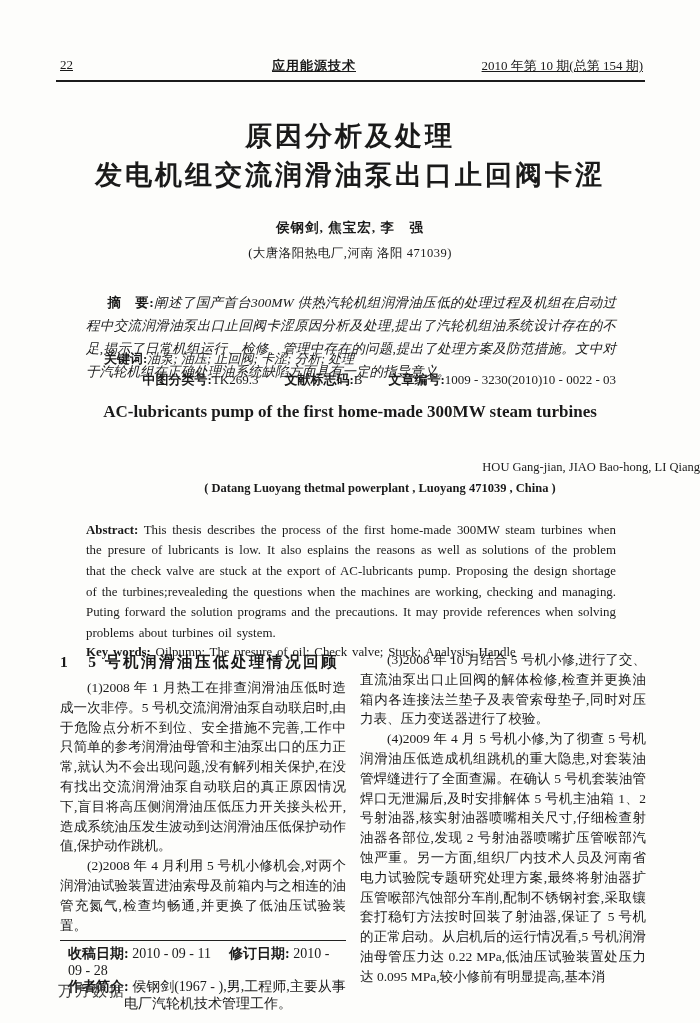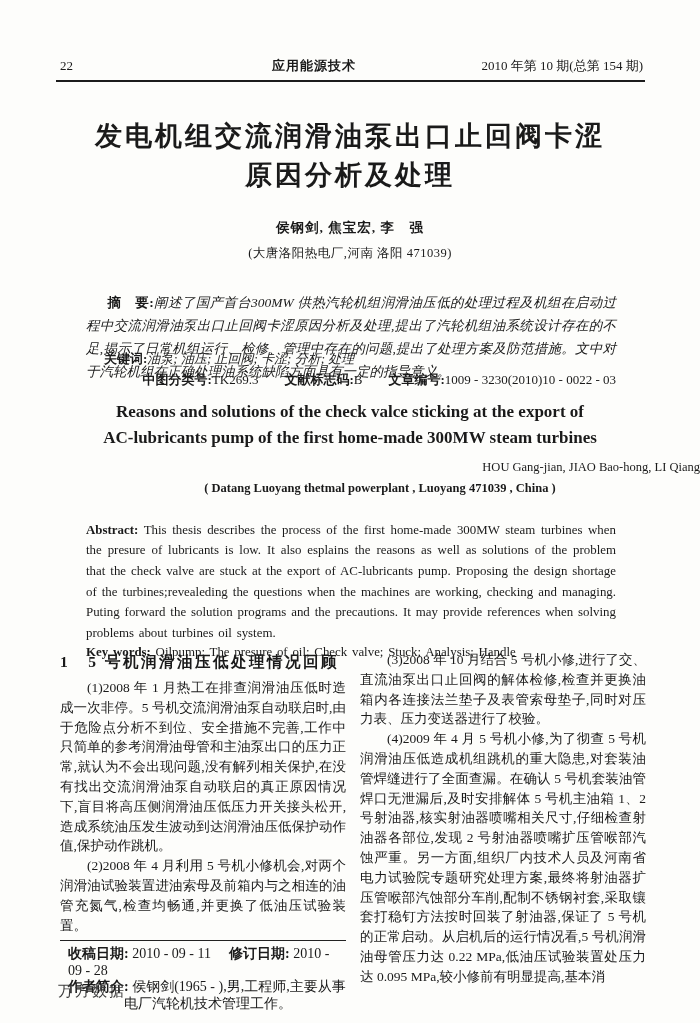--- a/index.html
+++ b/index.html
@@ -12,22 +12,23 @@
   .page {
     position:relative;
     width:700px; height:1023px;
     margin:0 auto;
     background:#fdfdfb;
     overflow:hidden;
   }
   
   .header {
     position:absolute; top:57px; left:60px; right:57px;
-    display:flex; align-items:center;
+    display:flex; align-items:flex-start;
     font-size:13px;
+    text-decoration:underline;
   }
   .header-left  { width:130px; text-align:left; font-family:"Liberation Serif",serif; }
   .header-center{ flex:1; text-align:center; letter-spacing:1px; font-weight:600; }
   .header-right { width:205px; text-align:right; }
   .header-rule {
     position:absolute; top:80px; left:56px; width:589px;
     border-top:2.5px solid #1c1c1c;
   }
   
   .title-cn {
@@ -122,54 +123,53 @@
 <div class="page">
 
   <div class="header">
     <span class="header-left">22</span>
     <span class="header-center">应用能源技术</span>
     <span class="header-right">2010 年第 10 期(总第 154 期)</span>
   </div>
   <div class="header-rule"></div>
 
   <div class="title-cn">
+    <div>原因分析及处理</div>
     <div>发电机组交流润滑油泵出口止回阀卡涩</div>
-    <div>原因分析及处理</div>
   </div>
 
   <div class="authors-cn">侯钢剑, 焦宝宏, 李　强</div>
   <div class="affil-cn">(大唐洛阳热电厂,河南 洛阳 471039)</div>
 
   <p class="abstract-cn"><span class="lbl">摘　要:</span><span>阐述了国产首台300MW 供热汽轮机组润滑油压低的处理过程及机组在启动过程中交流润滑油泵出口止回阀卡涩原因分析及处理,提出了汽轮机组油系统设计存在的不足,揭示了日常机组运行、检修、管理中存在的问题,提出了处理方案及防范措施。文中对于汽轮机组在正确处理油系统缺陷方面具有一定的指导意义。</span></p>
 
   <div class="keywords-cn"><span class="lbl">关键词:</span><span class="kw">油泵; 油压; 止回阀; 卡涩; 分析; 处理</span></div>
 
   <div class="clc-line"><span class="lbl">中图分类号:</span><span>TK269.3</span><span class="gap"></span><span class="lbl">文献标志码:</span><span>B</span><span class="gap"></span><span class="lbl">文章编号:</span><span>1009 - 3230(2010)10 - 0022 - 03</span></div>
 
   <div class="title-en">
-    <div>Reasons and solutions of the check valce sticking at the export of</div>
     <div>AC-lubricants pump of the first home-made 300MW steam turbines</div>
   </div>
 
   <div class="authors-en">HOU Gang-jian,  JIAO Bao-hong,  LI Qiang</div>
   <div class="affil-en">( Datang Luoyang thetmal powerplant , Luoyang 471039 , China )</div>
 
   <p class="abstract-en"><span class="lbl">Abstract:</span><span> This thesis describes the process of the first home-made 300MW steam turbines when the presure of lubricants is low. It also esplains the reasons as well as solutions of the problem that the check valve are stuck at the export of AC-lubricants pump. Proposing the design shortage of the turbines;revealeding the questions when the machines are working, checking and managing. Puting forward the solution programs and the precautions. It may provide references when solving problems about turbines oil system.</span></p>
 
   <p class="keywords-en"><span class="lbl">Key words:</span><span> Oilpump; The presure of oil; Check valve; Stuck; Analysis; Handle</span></p>
 
   <div class="columns">
     <div class="col">
       <h2 class="section-heading">1　5 号机润滑油压低处理情况回顾</h2>
       <p class="body-para">(1)2008 年 1 月热工在排查润滑油压低时造成一次非停。5 号机交流润滑油泵自动联启时,由于危险点分析不到位、安全措施不完善,工作中只简单的参考润滑油母管和主油泵出口的压力正常,就认为不会出现问题,没有解列相关保护,在没有找出交流润滑油泵自动联启的真正原因情况下,盲目将高压侧润滑油压低压力开关接头松开,造成系统油压发生波动到达润滑油压低保护动作值,保护动作跳机。</p>
       <p class="body-para">(2)2008 年 4 月利用 5 号机小修机会,对两个润滑油试验装置进油索母及前箱内与之相连的油管充氮气,检查均畅通,并更换了低油压试验装置。</p>
 
       <div class="footnote">
         <div class="fn-dates"><span class="lbl">收稿日期:</span><span> 2010 - 09 - 11</span><span class="sep"></span><span class="lbl">修订日期:</span><span> 2010 - 09 - 28</span></div>
-        <div class="fn-bio"><span class="lbl">作者简介:</span><span> 侯钢剑(1965 - ),男,工程师,主要从事电厂汽轮机技术管理工作。</span></div>
+        <div class="fn-bio"><span class="lbl">作者简介:</span><span> 侯钢剑(1967 - ),男,工程师,主要从事电厂汽轮机技术管理工作。</span></div>
       </div>
     </div>
 
     <div class="col">
       <p class="body-para">(3)2008 年 10 月结合 5 号机小修,进行了交、直流油泵出口止回阀的解体检修,检查并更换油箱内各连接法兰垫子及表管索母垫子,同时对压力表、压力变送器进行了校验。</p>
       <p class="body-para">(4)2009 年 4 月 5 号机小修,为了彻查 5 号机润滑油压低造成机组跳机的重大隐患,对套装油管焊缝进行了全面查漏。在确认 5 号机套装油管焊口无泄漏后,及时安排解体 5 号机主油箱 1、2 号射油器,核实射油器喷嘴相关尺寸,仔细检查射油器各部位,发现 2 号射油器喷嘴扩压管喉部汽蚀严重。另一方面,组织厂内技术人员及河南省电力试验院专题研究处理方案,最终将射油器扩压管喉部汽蚀部分车削,配制不锈钢衬套,采取镶套打稳钉方法按时回装了射油器,保证了 5 号机的正常启动。从启机后的运行情况看,5 号机润滑油母管压力达 0.22 MPa,低油压试验装置处压力达 0.095 MPa,较小修前有明显提高,基本消</p>
     </div>
   </div>
 
   <div class="watermark">万方数据</div>

